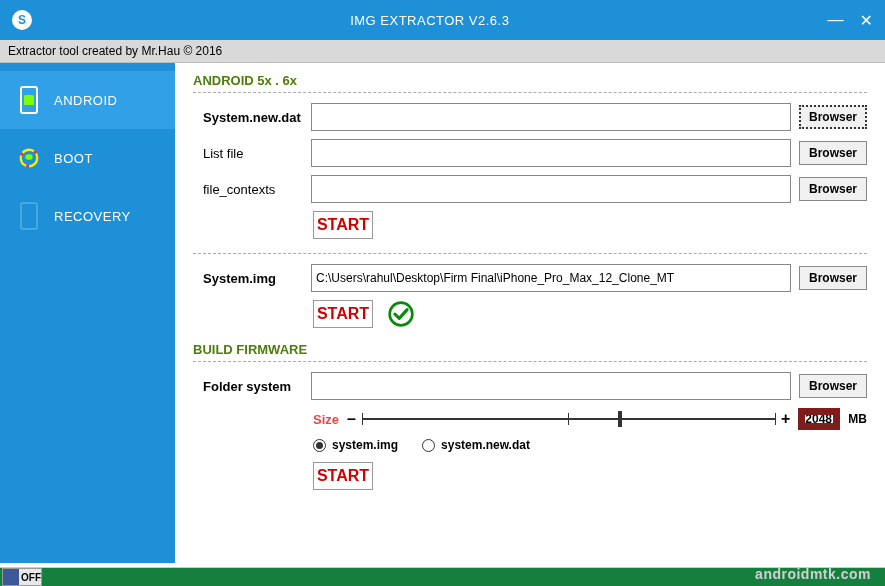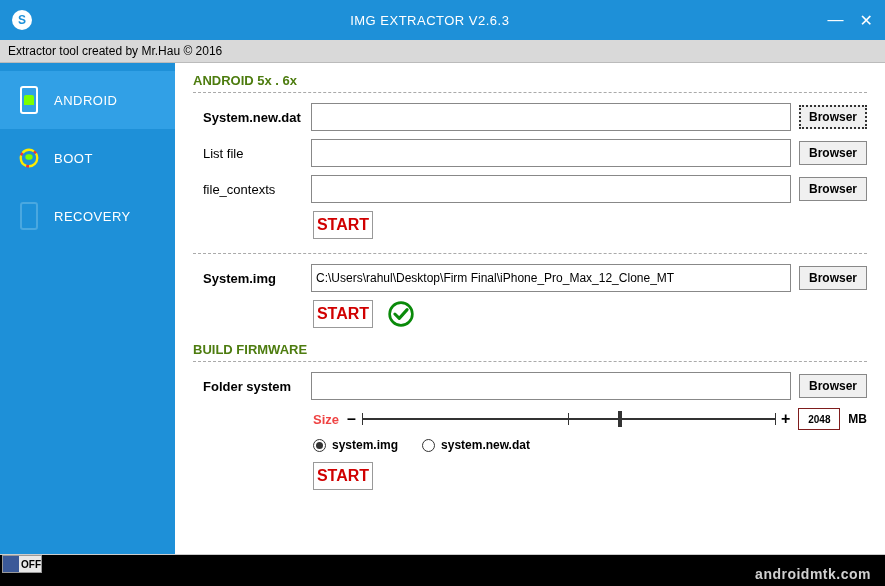--- a/index.html
+++ b/index.html
@@ -42,29 +42,29 @@
     .checkmark-icon { width: 28px; height: 28px; }
     
     .size-row { display: flex; align-items: center; gap: 8px; padding-left: 120px; margin-bottom: 8px; }
     .size-label { color: #ef4444; font-weight: bold; font-size: 13px; }
     .size-slider-wrap { display: flex; align-items: center; gap: 6px; flex: 1; }
     .size-slider { flex: 1; position: relative; height: 20px; }
     .size-track { position: absolute; top: 9px; left: 0; right: 0; height: 2px; background: #333; }
     .size-tick { position: absolute; top: 4px; width: 1px; height: 12px; background: #333; }
     .size-thumb { position: absolute; top: 2px; width: 4px; height: 16px; background: #333; }
     .size-minus, .size-plus { font-weight: bold; font-size: 16px; cursor: pointer; user-select: none; }
-    .size-value { width: 42px; height: 22px; border: 1px solid #7f1d1d; text-align: center; font-weight: bold; font-size: 10px; }
+    .size-value { width: 42px; height: 22px; border: 7px solid #7f1d1d; text-align: left; font-weight: bold; font-size: 12px; }
     .size-unit { font-weight: bold; font-size: 12px; }
     
     .radio-row { display: flex; align-items: center; gap: 24px; padding-left: 120px; margin-bottom: 10px; }
     .radio-item { display: flex; align-items: center; gap: 6px; font-weight: bold; font-size: 12px; }
     .radio-circle { width: 13px; height: 13px; border: 1px solid #333; border-radius: 50%; display: flex; align-items: center; justify-content: center; }
     .radio-circle.checked::after { content: ''; width: 7px; height: 7px; background: #333; border-radius: 50%; }
     
-    .footer { position: absolute; bottom: 0; left: 0; right: 0; height: 32px; background: #000000; border-top: 1px solid #ccc; display: flex; align-items: flex-start; }
+    .footer { position: absolute; bottom: 0; left: 0; right: 0; height: 19px; background: #15803d; border-top: 1px solid #ccc; display: flex; align-items: flex-start; }
     .off-toggle { width: 40px; height: 18px; background: #e8e8e8; border: 1px solid #999; display: flex; align-items: center; margin-left: 2px; position: relative; }
     .off-toggle-handle { width: 16px; height: 16px; background: #3b5998; position: absolute; left: 0; }
     .off-label { font-size: 10px; font-weight: bold; margin-left: 18px; }
     .watermark { position: absolute; right: 14px; bottom: 4px; color: #d0d0d0; font-size: 14px; font-weight: bold; letter-spacing: 0.5px; }
     
     .section-block { margin-bottom: 12px; }
   </style>
 </head>
 <body>
 

